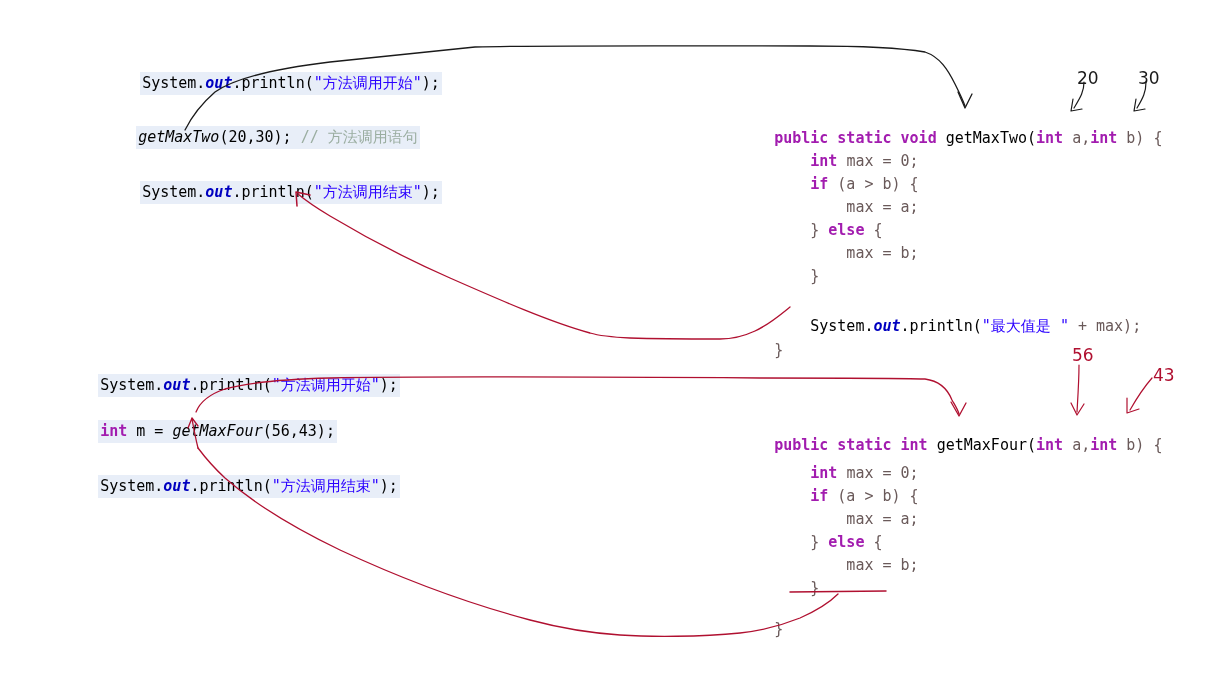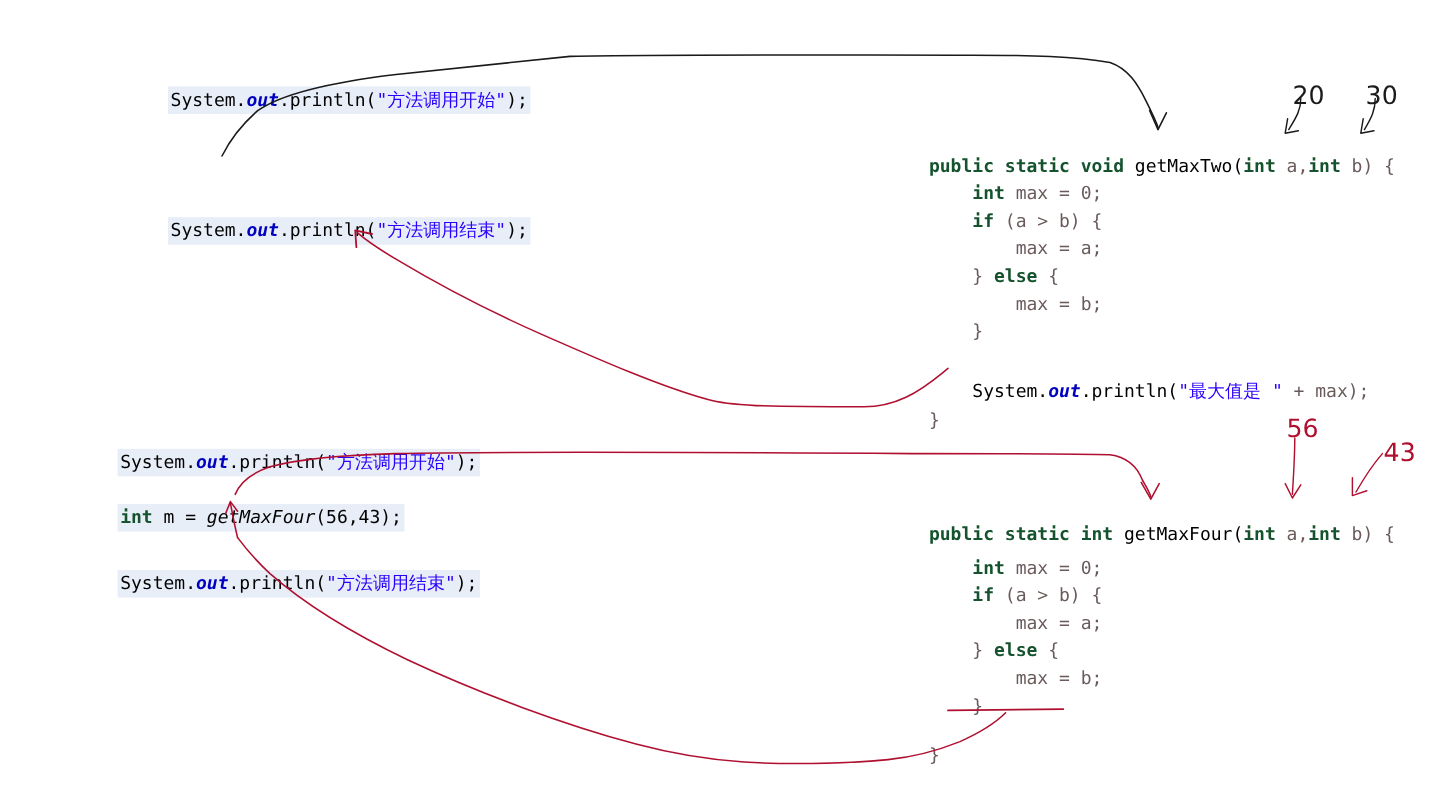--- a/index.html
+++ b/index.html
@@ -25,32 +25,32 @@
     white-space: pre;
     font-family: "DejaVu Sans Mono", monospace;
     font-size: 15px;
     line-height: 22px;
     color: #000000;
   }
   .hl {
     background: #e8eef8;
     padding: 2px 2px 3px 2px;
   }
-  .kw   { color: #14532d; font-weight: bold; }
+  .kw   { color: #a21caf; font-weight: bold; }
   .str  { color: #2a00ff; }
   .cmt  { color: #9aada0; }
   .out  { color: #0000c0; font-weight: bold; font-style: italic; text-align: right; }
   .mth  { color: #000000; font-style: italic; }
   .plain{ color: #000000; }
   .var  { color: #6a5a5a; }
 
   .annot-num {
     position: absolute;
     font-family: "DejaVu Sans", sans-serif;
-    font-size: 21px;
+    font-size: 17px;
     white-space: pre;
   }
   .annot-dark { color: #1a1a1a; }
   .annot-red  { color: #b01030; }
 
   svg.overlay {
     position: absolute;
     left: 0; top: 0;
     width: 1209px;
     height: 674px;
@@ -59,20 +59,23 @@
 </style>
 </head>
 <body>
 
 <div id="stage">
 
   <div class="code-line" style="left:104px; top:50px;">
     <span class="hl"><span class="plain">System.</span><span class="out">out</span><span class="plain">.println(</span><span class="str">"方法调用开始"</span><span class="plain">);</span></span>
   </div>
 
+  <div class="code-line" style="left:100px; top:104px;">
+    <span class="hl"><span class="mth">getMaxTwo</span><span class="plain">(20,30); </span><span class="cmt">// 方法调用语句</span></span>
+  </div>
 
   <div class="code-line" style="left:104px; top:159px;">
     <span class="hl"><span class="plain">System.</span><span class="out">out</span><span class="plain">.println(</span><span class="str">"方法调用结束"</span><span class="plain">);</span></span>
   </div>
 
   <div class="code-line" style="left:738px; top:105px;">
     <span><span class="kw">public static void </span><span class="plain">getMaxTwo(</span><span class="kw">int </span><span class="var">a,</span><span class="kw">int </span><span class="var">b) {</span></span>
   </div>
   <div class="code-line" style="left:738px; top:128px;">
     <span><span class="plain">    </span><span class="kw">int </span><span class="var">max = 0;</span></span>

